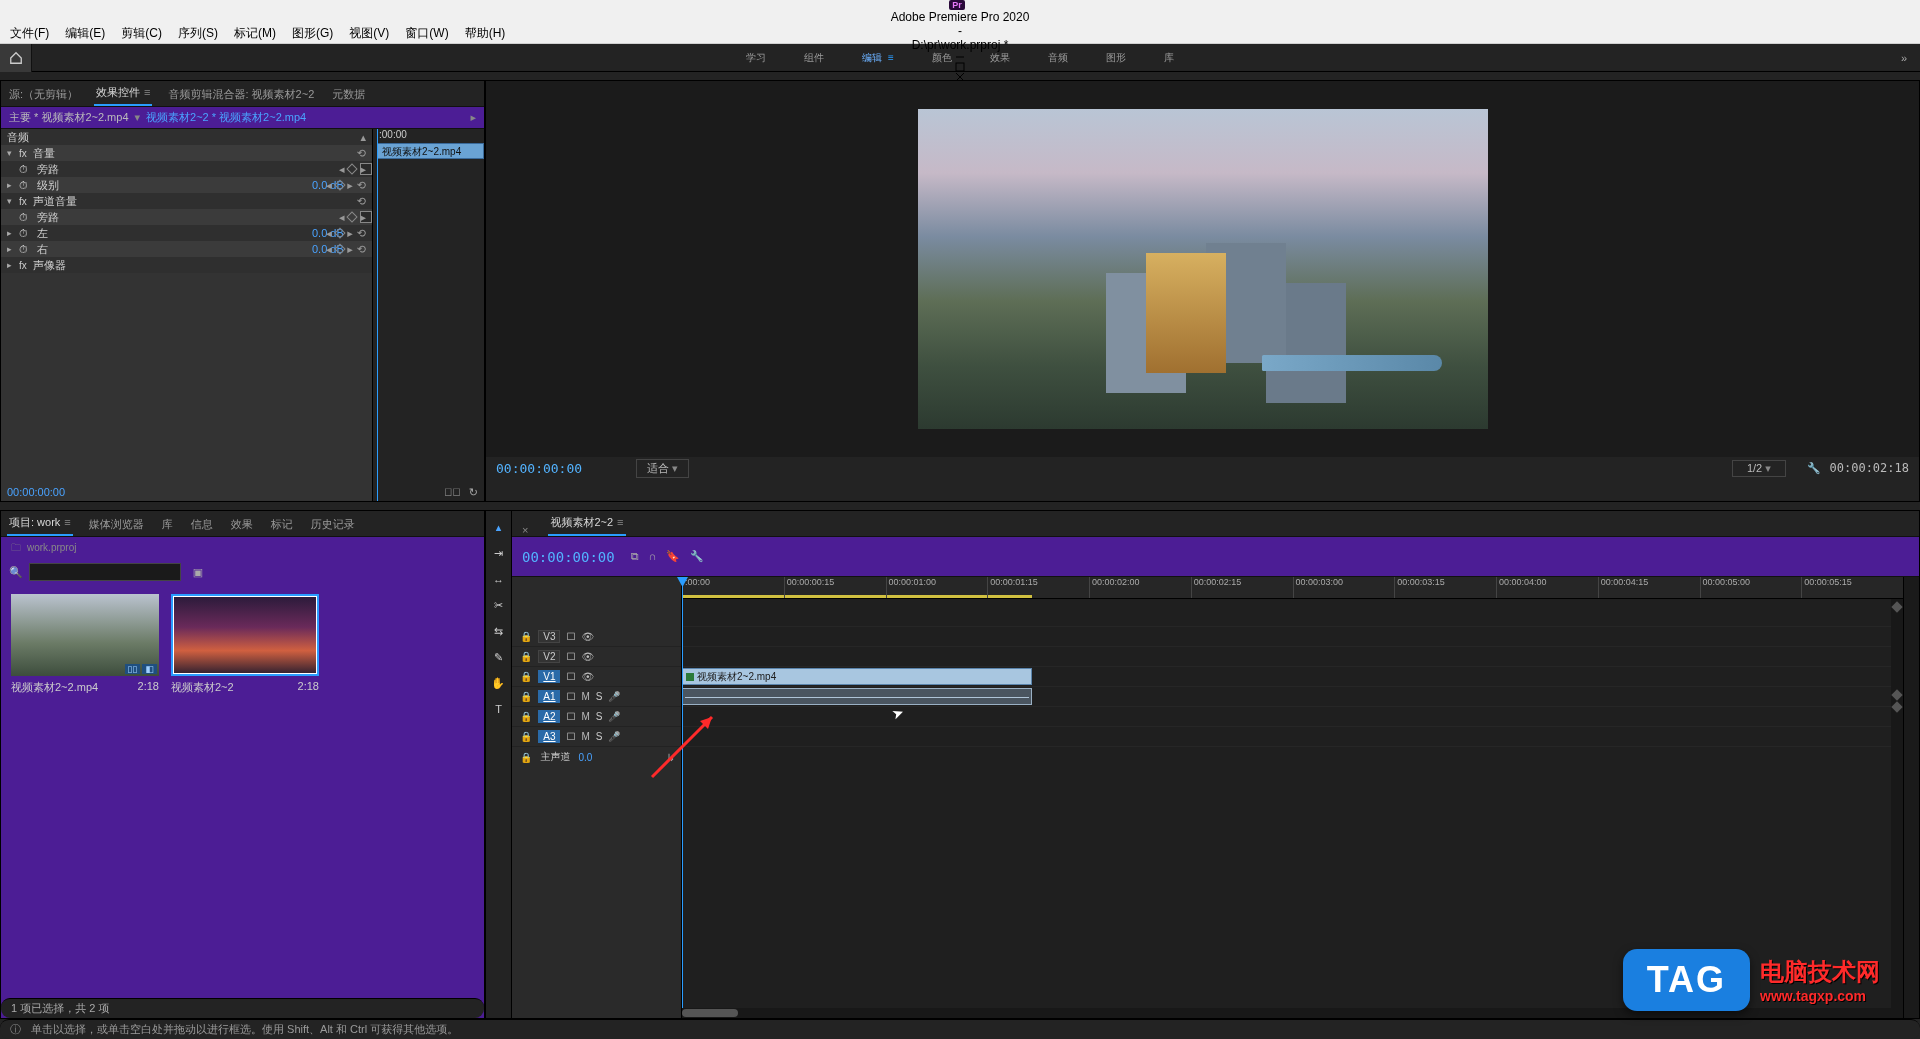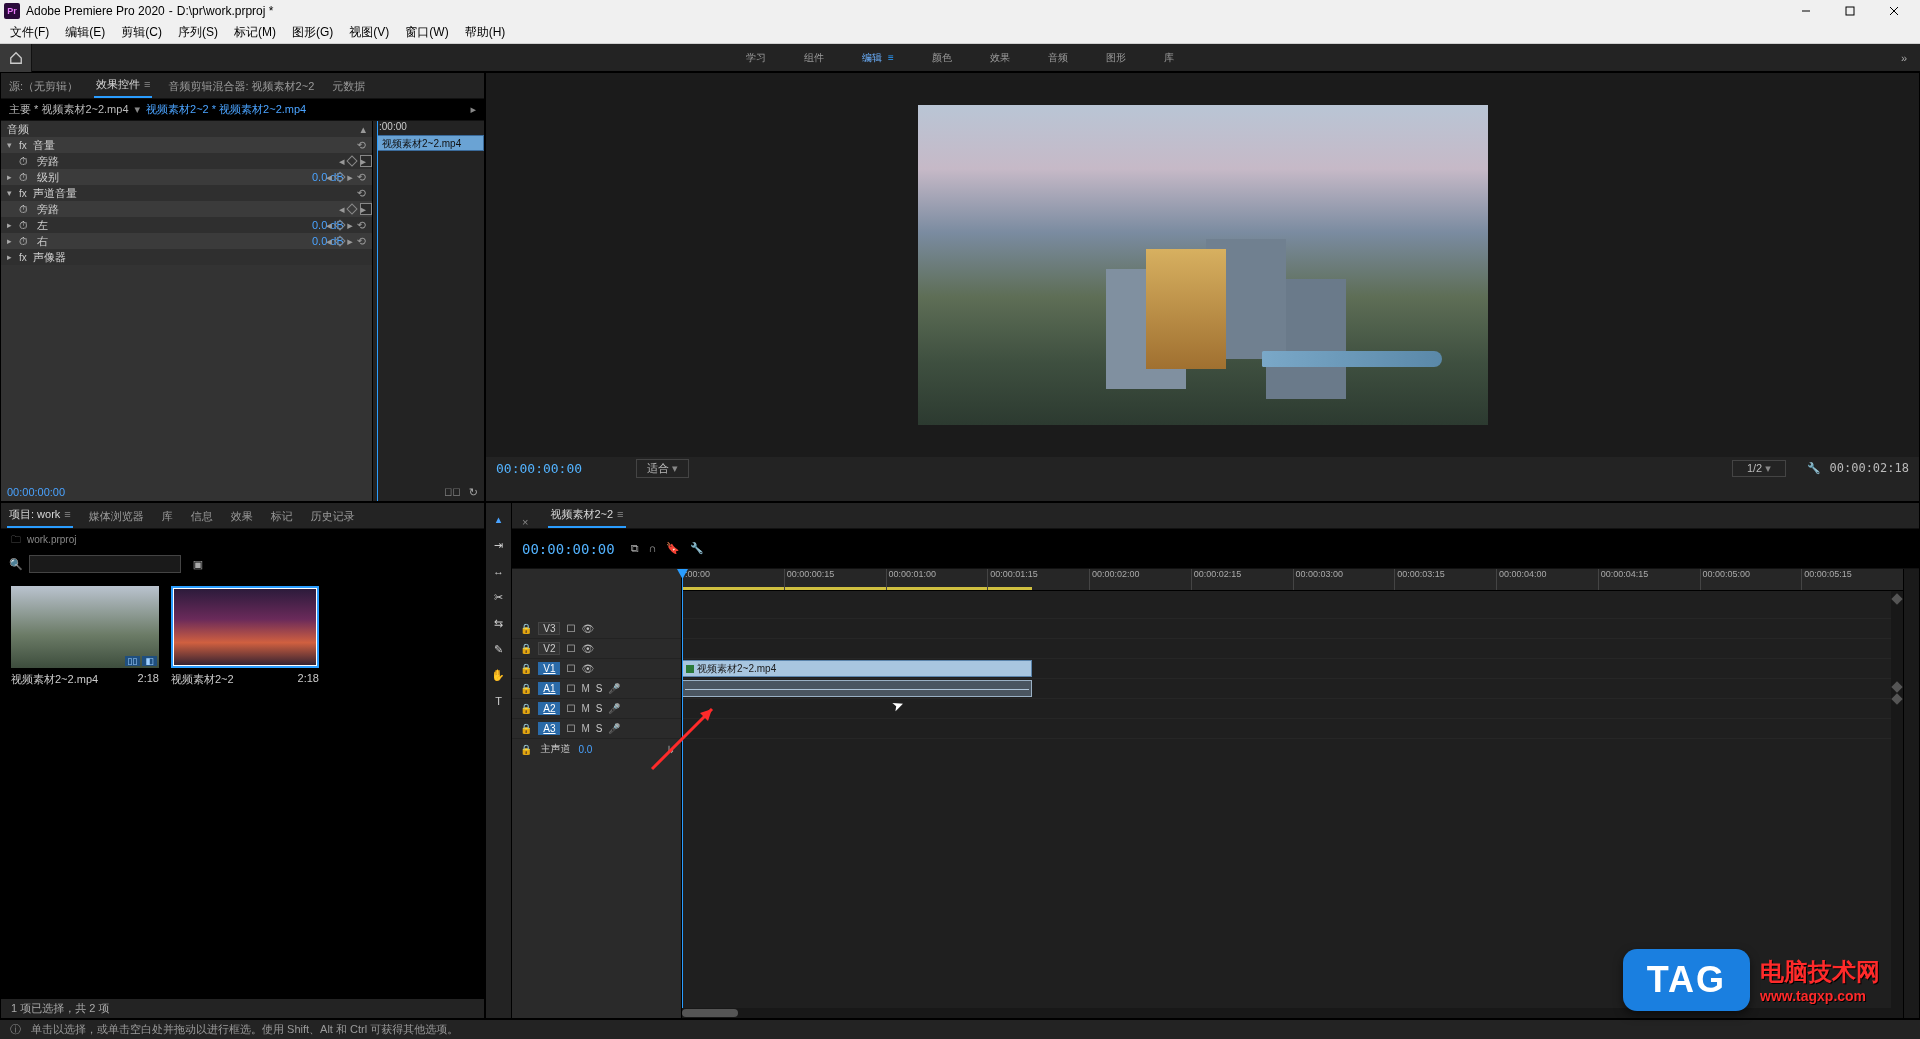--- a/index.html
+++ b/index.html
@@ -1,40 +1,40 @@
 <!DOCTYPE html>
 <html><head>
 <meta charset="utf-8">
 <style>
 * { margin:0; padding:0; box-sizing:border-box; font-family:"Microsoft YaHei","Segoe UI",sans-serif; user-select:none; }
 body { background:#232323; color:#b8b8b8; font-size:11px; overflow:hidden; width:1920px; height:1039px; position:relative; }
 
 
-.titlebar { height:22px; background:#f0f0f0; display:flex; align-items:center; padding:0 4px; color:#000; font-size:12px; }
+.titlebar { height:22px; background:#f0f0f0; display:flex; align-items:center; padding:0 4px; color:#000; font-size:12px;flex-direction:column; }
 .titlebar .pr-icon { width:16px; height:16px; background:#2a0a3a; border-radius:2px; display:inline-flex; align-items:center; justify-content:center; color:#e879f9; font-size:9px; font-weight:bold; margin-right:6px; }
 .titlebar .spacer { flex:1; }
 .titlebar .winbtn { width:44px; height:22px; display:flex; align-items:center; justify-content:center; color:#000; }
 .titlebar .winbtn svg { width:10px; height:10px; }
 
 
-.menubar { height:22px; background:#f0f0f0; display:flex; align-items:flex-end; padding:0 2px; color:#000; font-size:12px; border-bottom:1px solid #d0d0d0;}
+.menubar { height:22px; background:#f0f0f0; display:flex; align-items:center; padding:0 2px; color:#000; font-size:12px; border-bottom:1px solid #d0d0d0;}
 .menubar .mitem { padding:0 8px; line-height:22px; }
 
 
 .wsrow { height:28px; background:#232323; display:flex; align-items:center; border-bottom:1px solid #000; }
 .wsrow .homebtn { width:32px; height:28px; display:flex; align-items:center; justify-content:center; border-right:1px solid #111; background:#393939; }
 .wsrow .wscenter { flex:1; display:flex; justify-content:center; gap:30px; }
 .wsrow .ws { color:#9a9a9a; font-size:10px; padding:6px 4px; }
 .wsrow .ws.active { color:#6cb1ff; }
 .wsrow .ws.active::after { content:"≡"; color:#2a9dff; margin-left:6px; }
 .wsrow .overflow { width:32px; text-align:center; color:#aaa; }
 
 
 .main { display:grid; grid-template-columns: 485px 1fr; grid-template-rows: 430px 1fr; height:calc(1039px - 22px - 22px - 28px - 20px); }
-.panel { border:1px solid #000; background:#000000; position:relative; overflow:hidden; }
+.panel { border:1px solid #000; background:#4c1d95; position:relative; overflow:hidden;margin-top:8px; }
 
 
 .tabrow { height:26px; display:flex; align-items:flex-end; border-bottom:1px solid #111; background:#232323; padding-left:6px; gap:14px; }
 .tab { color:#9a9a9a; font-size:11px; padding:4px 2px; }
 .tab.active { color:#d8d8d8; border-bottom:2px solid #2a9dff; }
 .tab .menu-glyph { color:#8a8a8a; margin-left:4px; }
 
 
 .ec { display:flex; flex-direction:column; height:100%; }
 .ec .breadcrumb { height:22px; display:flex; align-items:center; padding:0 8px; font-size:11px; gap:6px; border-bottom:1px solid #111;}
@@ -132,21 +132,21 @@
 .tl .red-arrow{position:absolute; top:120px; left:-40px; width:90px; height:90px;}
 .tl .red-arrow svg line{stroke:#ff2a2a;stroke-width:3;}
 .tl .red-arrow svg polygon{fill:#ff2a2a;}
 .tl .scroll{ position:absolute; right:0; top:22px; bottom:0; width:12px; background:#181818;}
 .tl .scroll .dia{width:8px;height:8px;background:#555;transform:rotate(45deg);margin:4px auto;}
 .tl .hscroll{position:absolute;left:0;right:12px;bottom:0;height:10px;background:#181818;}
 .tl .hscroll .thumb{position:absolute;left:0;width:56px;top:1px;bottom:1px;background:#555;border-radius:4px;}
 .tl .audiometer{ width:16px; background:#1a1a1a; border-left:1px solid #000;}
 
 
-.status { position:absolute; bottom:0; left:0; right:0; height:20px; background:#232323; border-top:1px solid #000; display:flex; align-items:center; padding:0 10px; color:#9a9a9a; font-size:11px;}
+.status { position:absolute; bottom:0; left:0; right:0; height:20px; background:#232323; border-top:1px solid #000; display:flex; align-items:center; padding:0 10px; color:#9a9a9a; font-size:11px;border-radius:9px;}
 .status .ico{margin-right:10px;color:#888;}
 
 
 .wm{position:absolute; right:40px; bottom:28px; display:flex; align-items:center; gap:10px; pointer-events:none;}
 .wm .tag{background:#1a7fe0;border-radius:14px;padding:10px 24px;color:#fff;font-size:36px;font-weight:900;letter-spacing:2px; box-shadow:0 4px 10px rgba(0,0,0,.5);}
 .wm .txt{color:#ff2a2a;font-weight:800;font-size:24px; text-shadow:1px 1px 0 #000;}
 .wm .txt .small{display:block;font-size:14px;color:#ff2a2a;font-weight:700;}
 </style>
 </head>
 <body>

